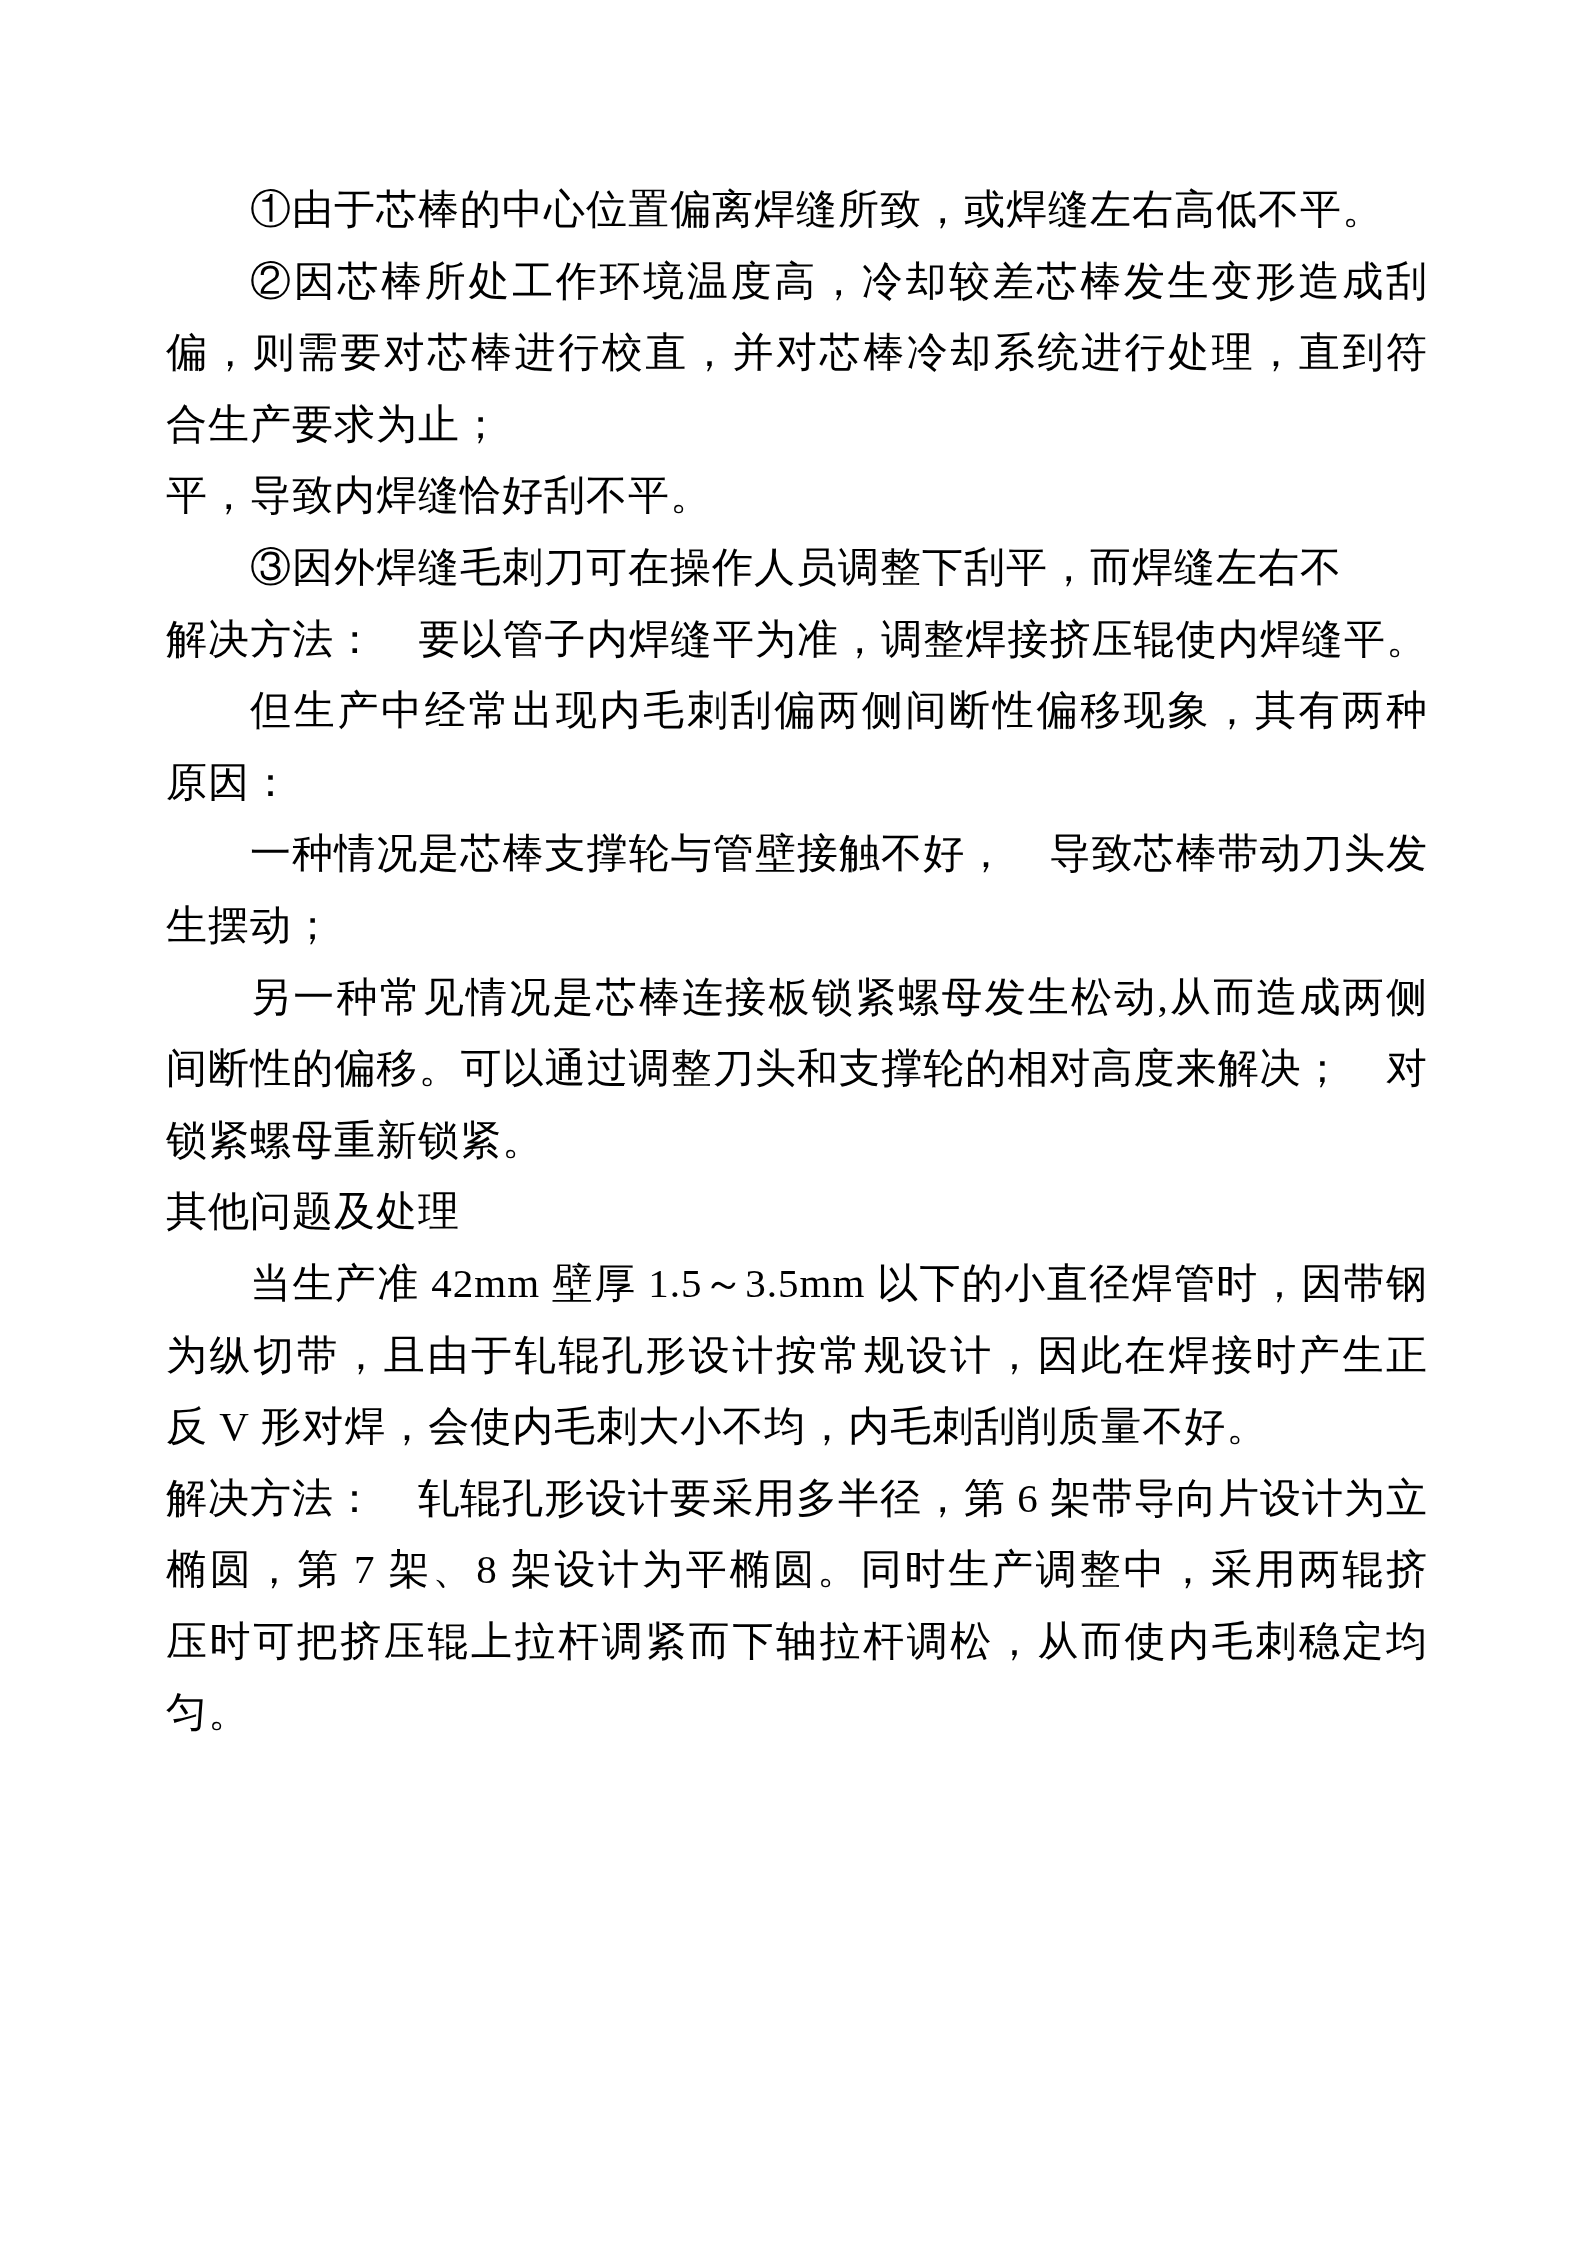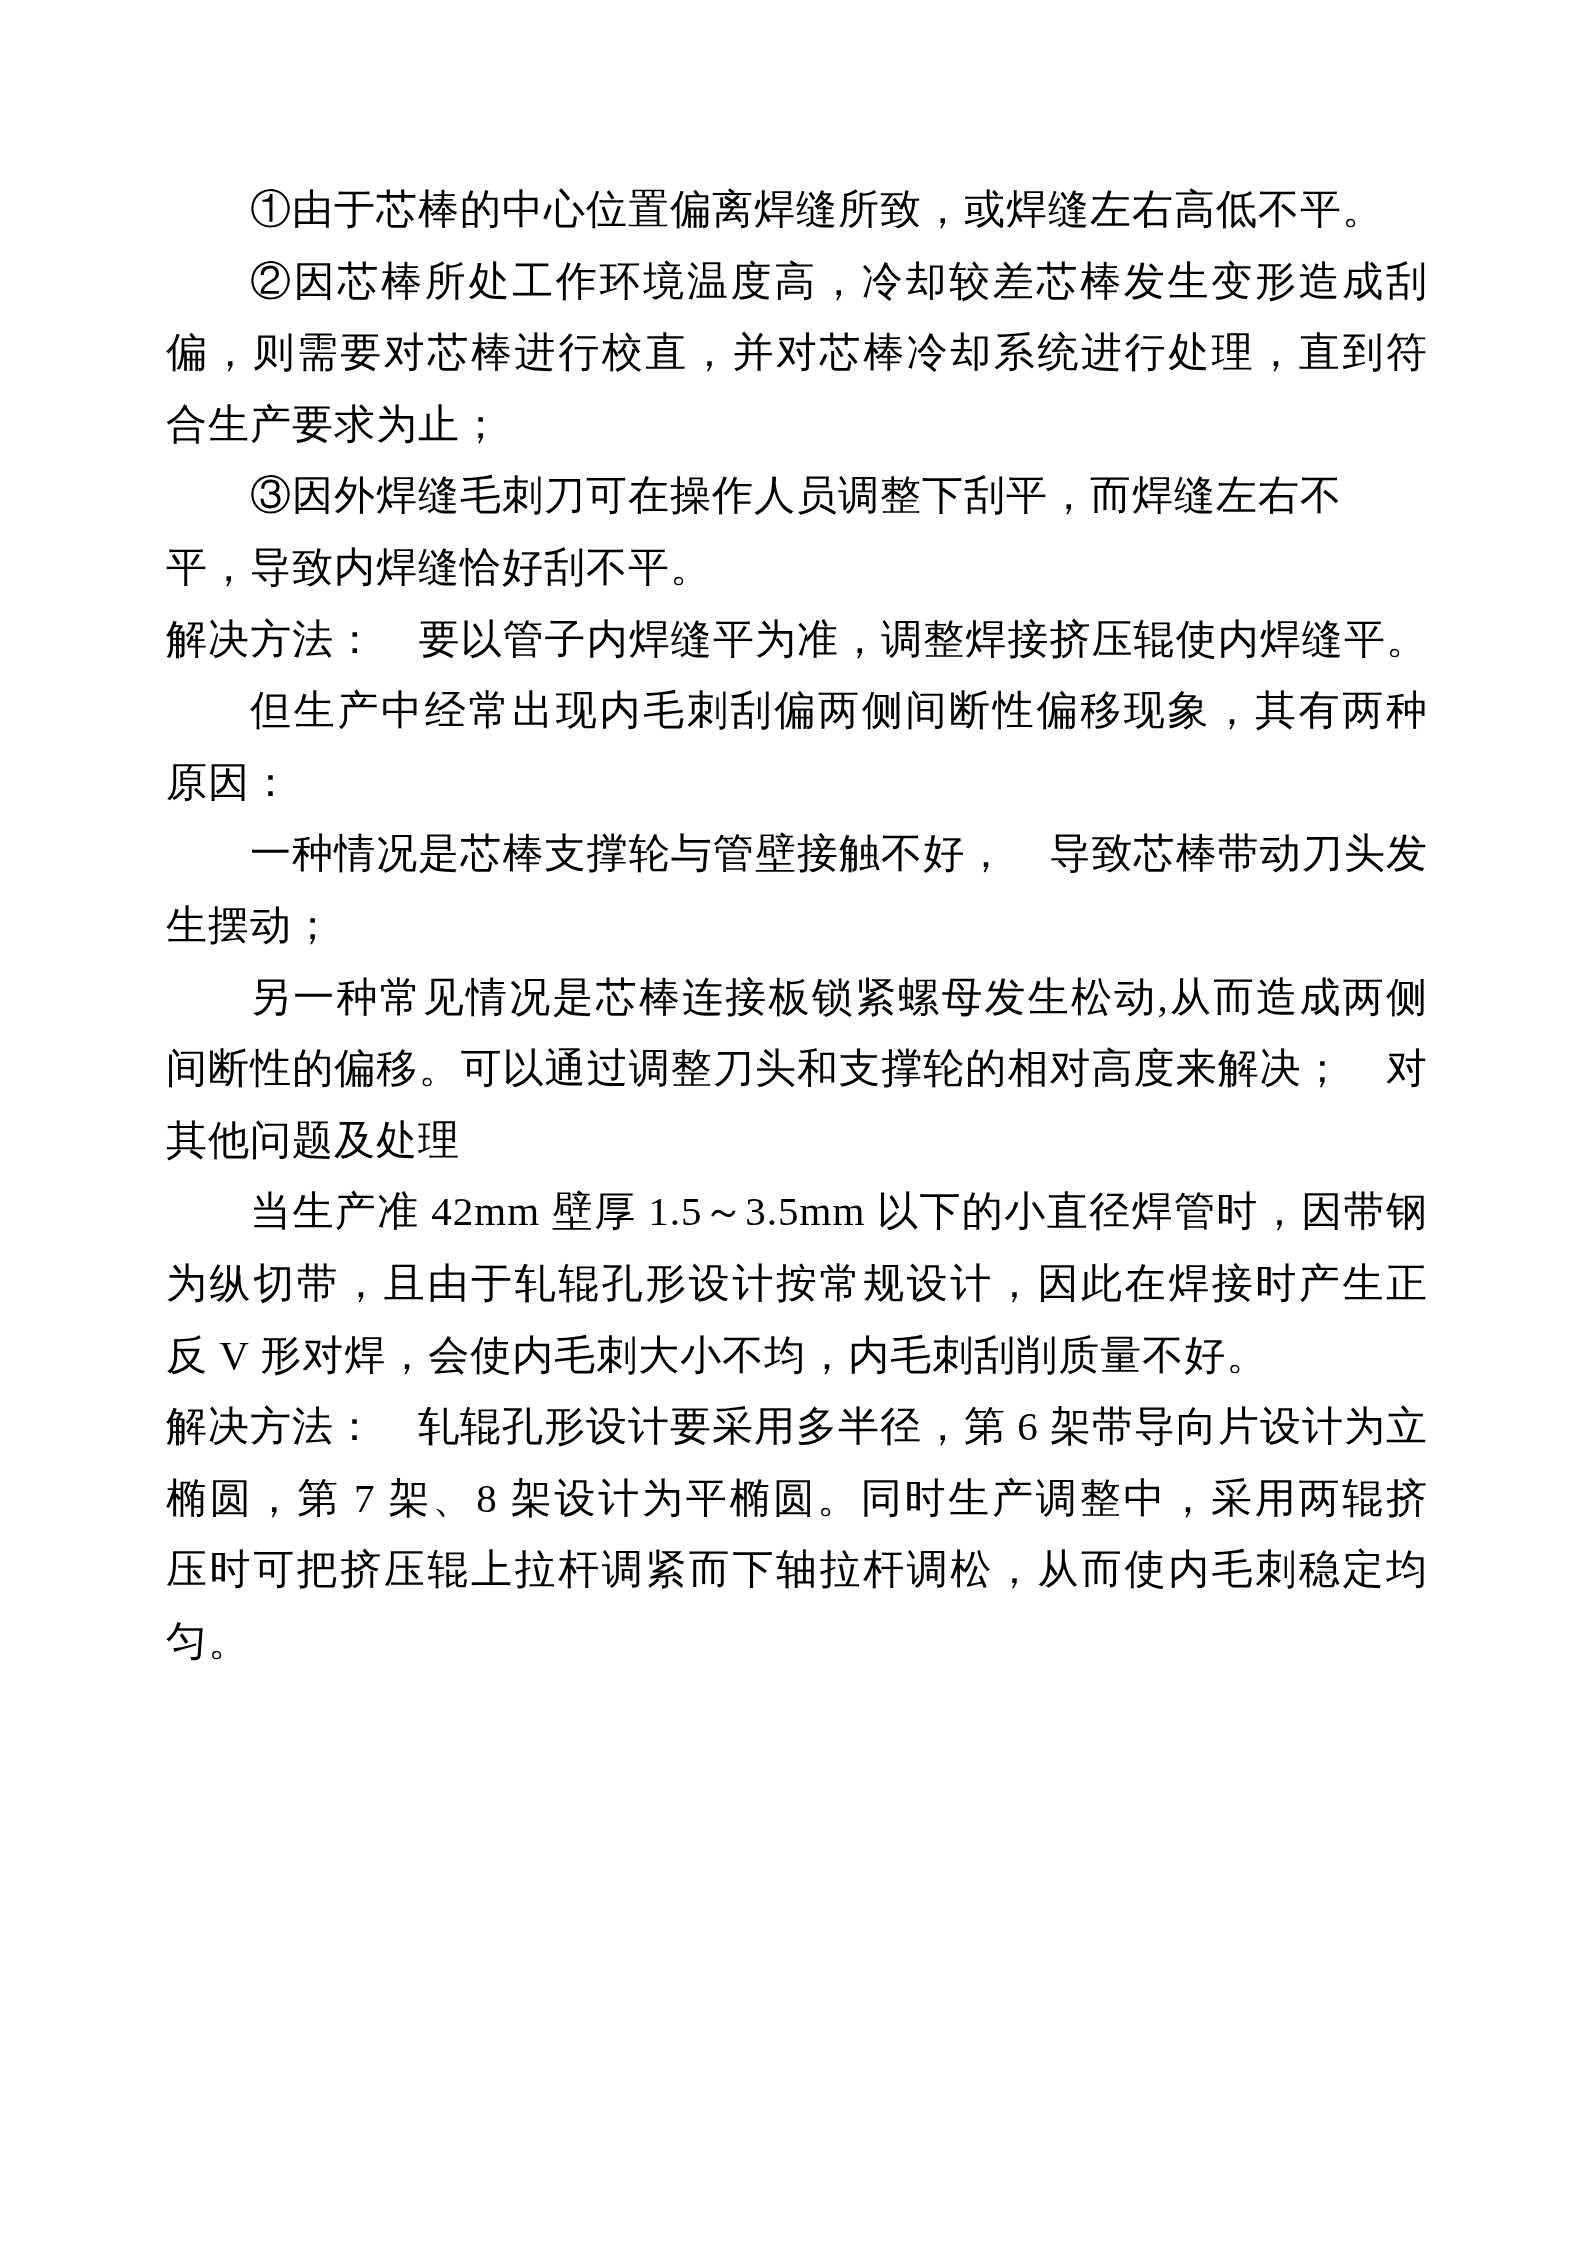--- a/index.html
+++ b/index.html
@@ -41,29 +41,30 @@
 </style>
 </head>
 <body>
 
 <div class="page">
   <div class="text-block">
     <div class="line indent">①由于芯棒的中心位置偏离焊缝所致，或焊缝左右高低不平。</div>
     <div class="line indent fill">②因芯棒所处工作环境温度高，冷却较差芯棒发生变形造成刮</div>
     <div class="line fill">偏，则需要对芯棒进行校直，并对芯棒冷却系统进行处理，直到符</div>
     <div class="line">合生产要求为止；</div>
+    <div class="line">平，导致内焊缝恰好刮不平。</div>
     <div class="line indent">③因外焊缝毛刺刀可在操作人员调整下刮平，而焊缝左右不</div>
-    <div class="line">平，导致内焊缝恰好刮不平。</div>
     <div class="line fill">解决方法：　要以管子内焊缝平为准，调整焊接挤压辊使内焊缝平。</div>
     <div class="line indent fill">但生产中经常出现内毛刺刮偏两侧间断性偏移现象，其有两种</div>
     <div class="line">原因：</div>
     <div class="line indent fill">一种情况是芯棒支撑轮与管壁接触不好，　导致芯棒带动刀头发</div>
     <div class="line">生摆动；</div>
     <div class="line indent fill">另一种常见情况是芯棒连接板锁紧螺母发生松动,从而造成两侧</div>
     <div class="line fill">间断性的偏移。可以通过调整刀头和支撑轮的相对高度来解决；　对</div>
+    <div class="line">锁紧螺母重新锁紧。</div>
     <div class="line">其他问题及处理</div>
     <div class="line indent fill">当生产准 42mm 壁厚 1.5～3.5mm 以下的小直径焊管时，因带钢</div>
     <div class="line fill">为纵切带，且由于轧辊孔形设计按常规设计，因此在焊接时产生正</div>
     <div class="line">反 V 形对焊，会使内毛刺大小不均，内毛刺刮削质量不好。</div>
     <div class="line fill">解决方法：　轧辊孔形设计要采用多半径，第 6 架带导向片设计为立</div>
     <div class="line fill">椭圆，第 7 架、8 架设计为平椭圆。同时生产调整中，采用两辊挤</div>
     <div class="line fill">压时可把挤压辊上拉杆调紧而下轴拉杆调松，从而使内毛刺稳定均</div>
     <div class="line">匀。</div>
   </div>
 </div>

